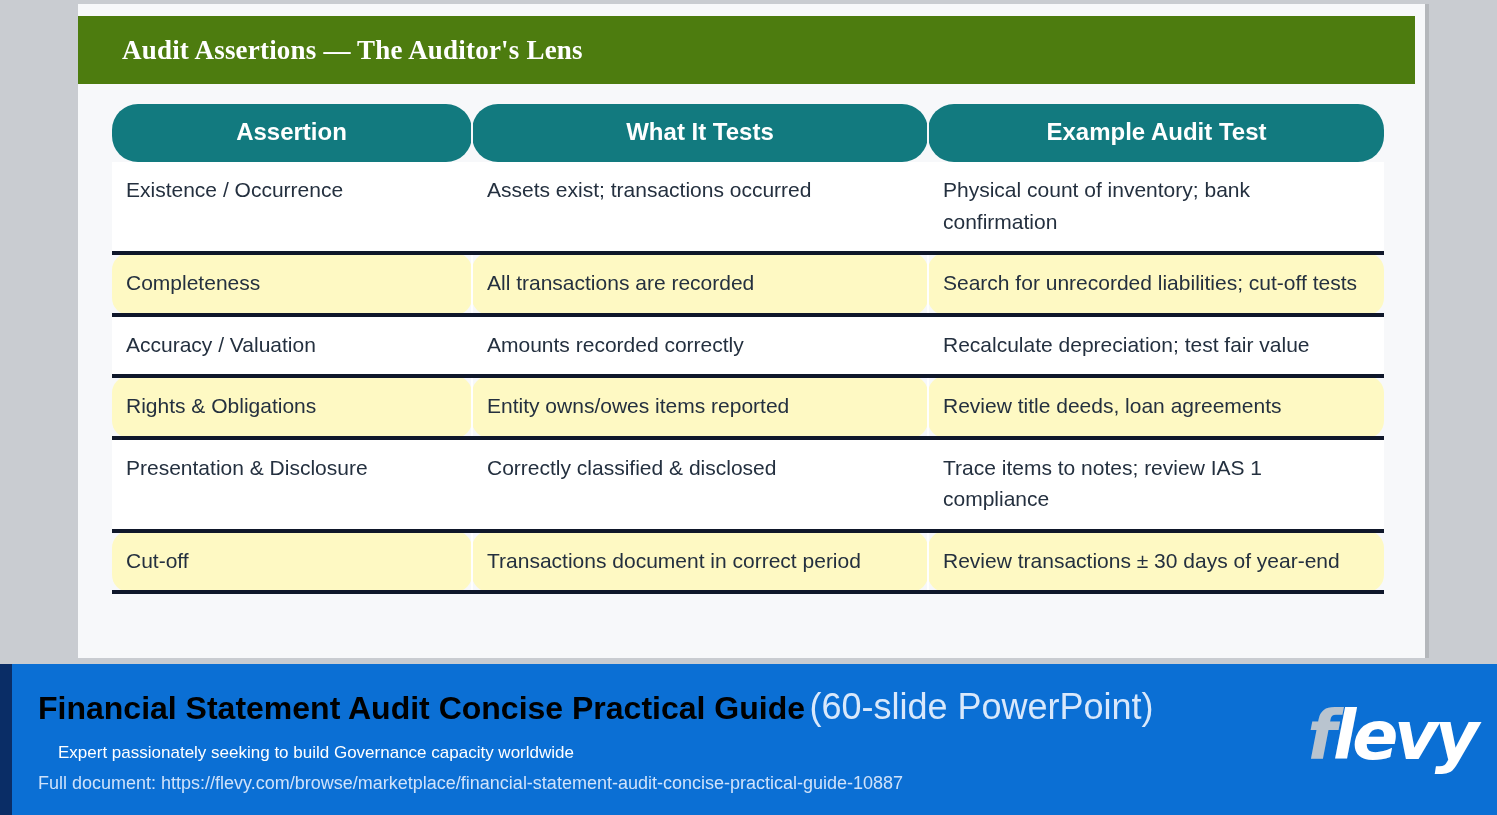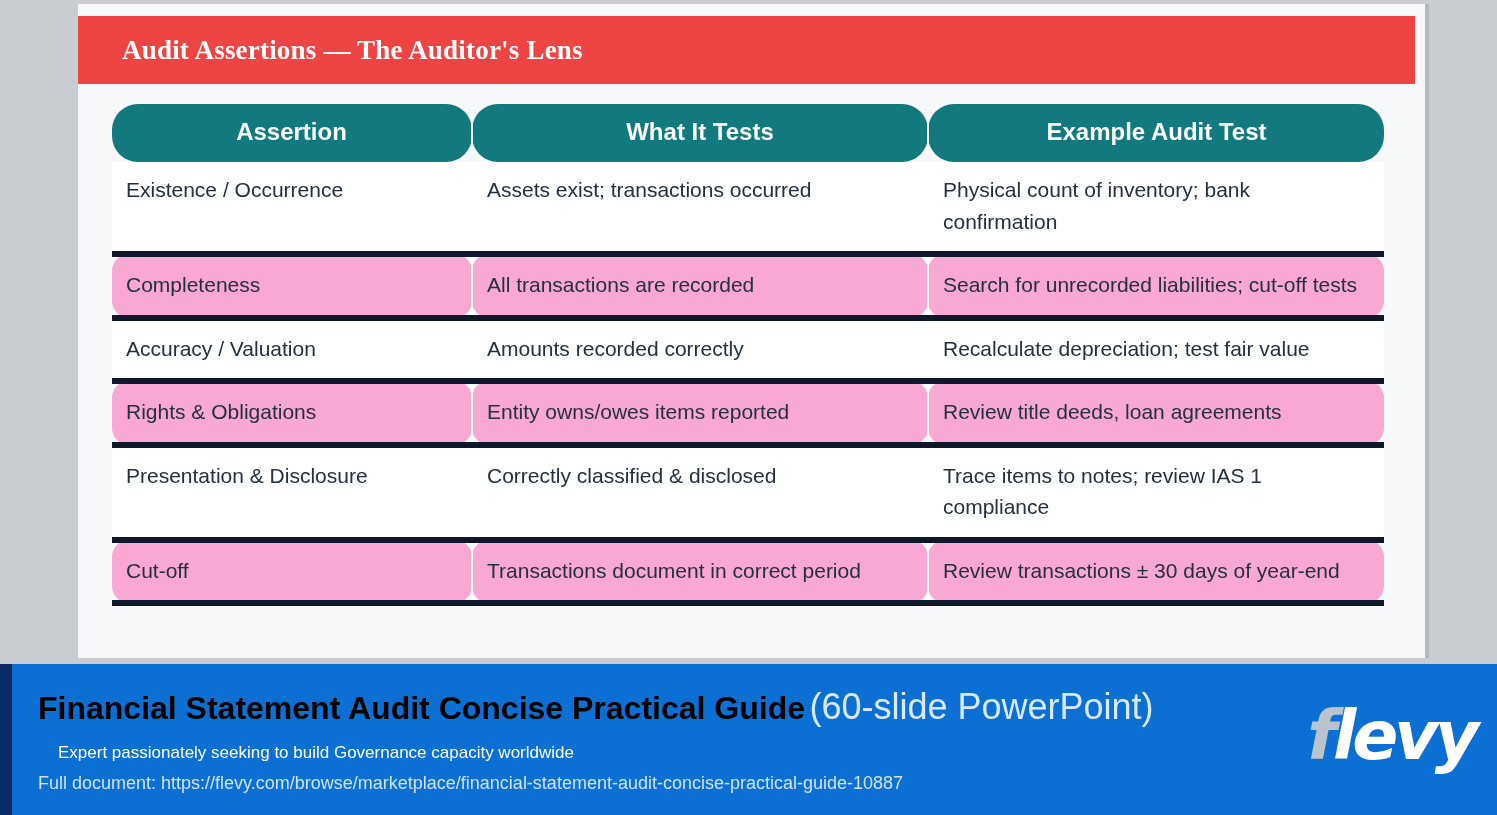--- a/index.html
+++ b/index.html
@@ -24,21 +24,21 @@
     height: 654px;
     background: #f7f8fa;
   }
 
   #slide-title-bar {
     position: absolute;
     left: 0;
     top: 12px;
     width: 1337px;
     height: 68px;
-    background: #ef4444;
+    background: #4d7c0f;
     display: flex;
     align-items: center;
   }
   #slide-title {
     color: #ffffff;
     font-family: "Liberation Serif", serif;
     font-weight: bold;
     font-size: 27px;
     letter-spacing: 0.2px;
     padding-left: 44px;
@@ -64,27 +64,27 @@
     border-radius: 26px;
   }
   #assertions-table th:last-child { border-right: none; }
 
   #assertions-table td {
     font-size: 21px;
     color: #24303f;
     vertical-align: top;
     padding: 12px 14px 14px 14px;
     line-height: 1.5;
-    border-bottom: 6px solid #0f172a;
+    border-bottom: 4px solid #0f172a;
     border-right: 2px solid #ffffff;
   }
   #assertions-table td:last-child { border-right: none; }
 
   #assertions-table tr.odd td { background: #ffffff; }
-  #assertions-table tr.even td { background: #f9a8d4; border-radius: 17px; }
+  #assertions-table tr.even td { background: #fef9c3; border-radius: 17px; }
 
   .col-a { width: 360px; }
   .col-b { width: 456px; }
   .col-c { width: 456px; }
 
   
   #footer {
     position: absolute;
     left: 0;
     top: 664px;

